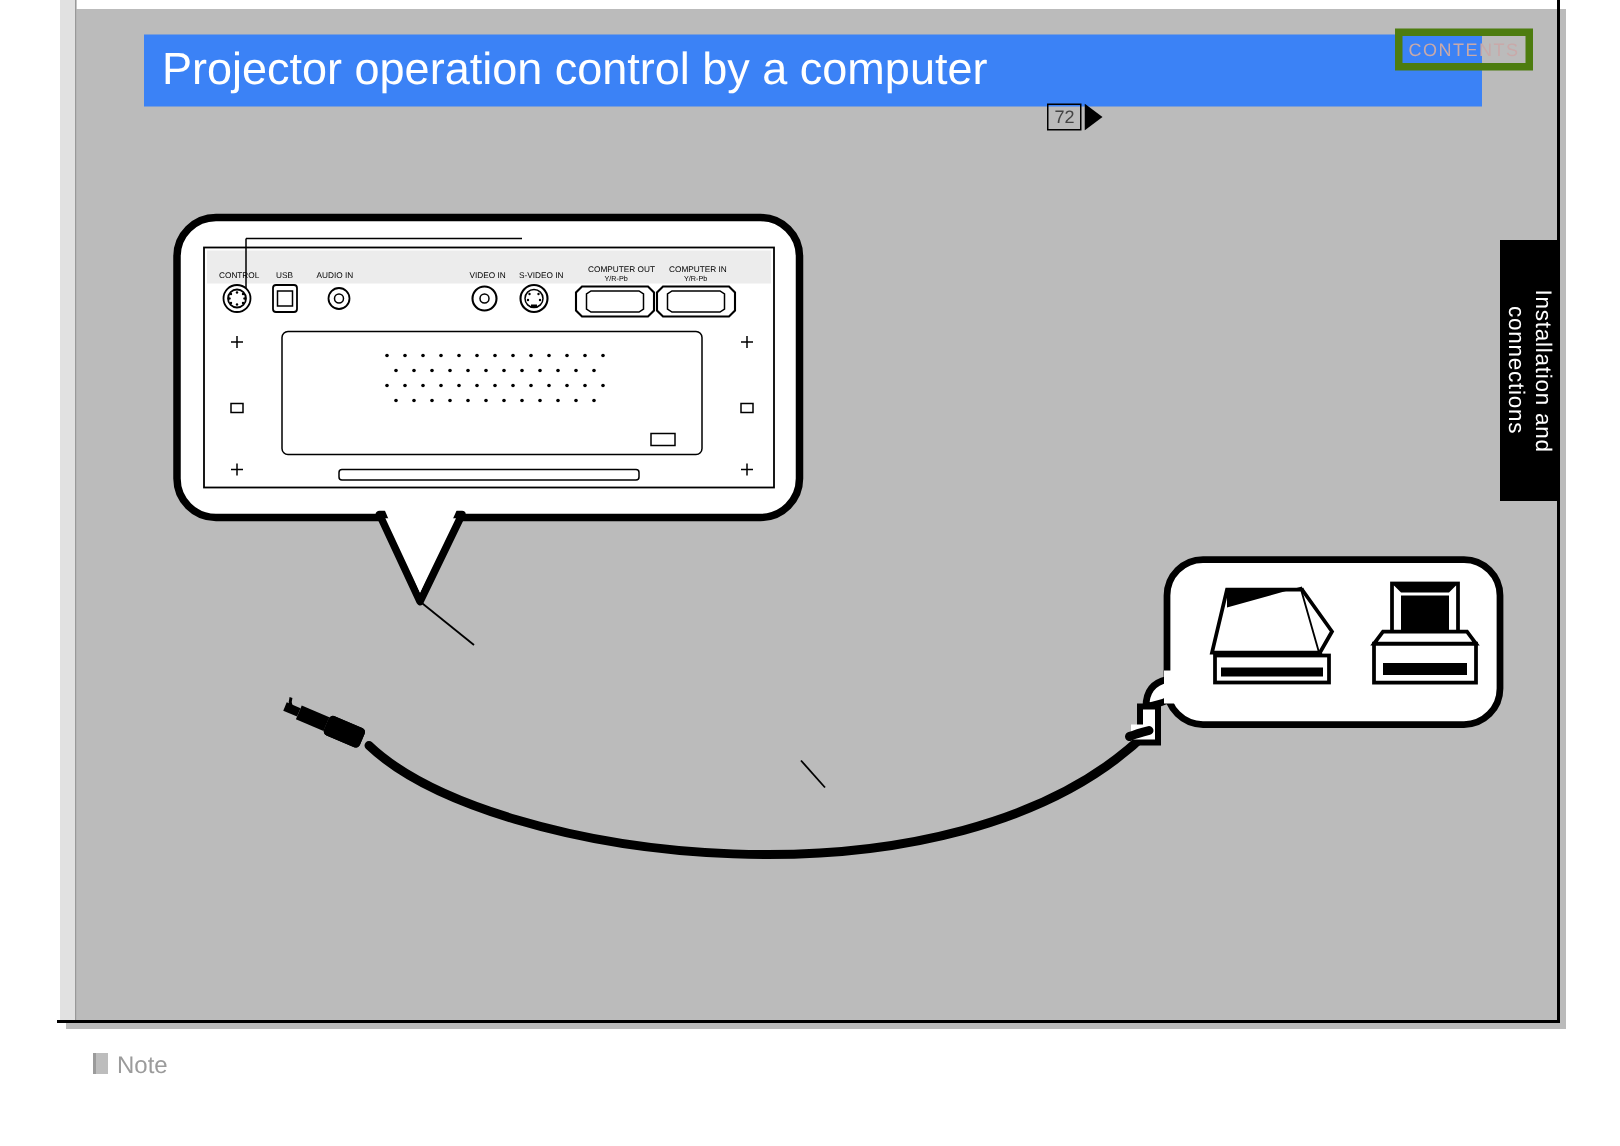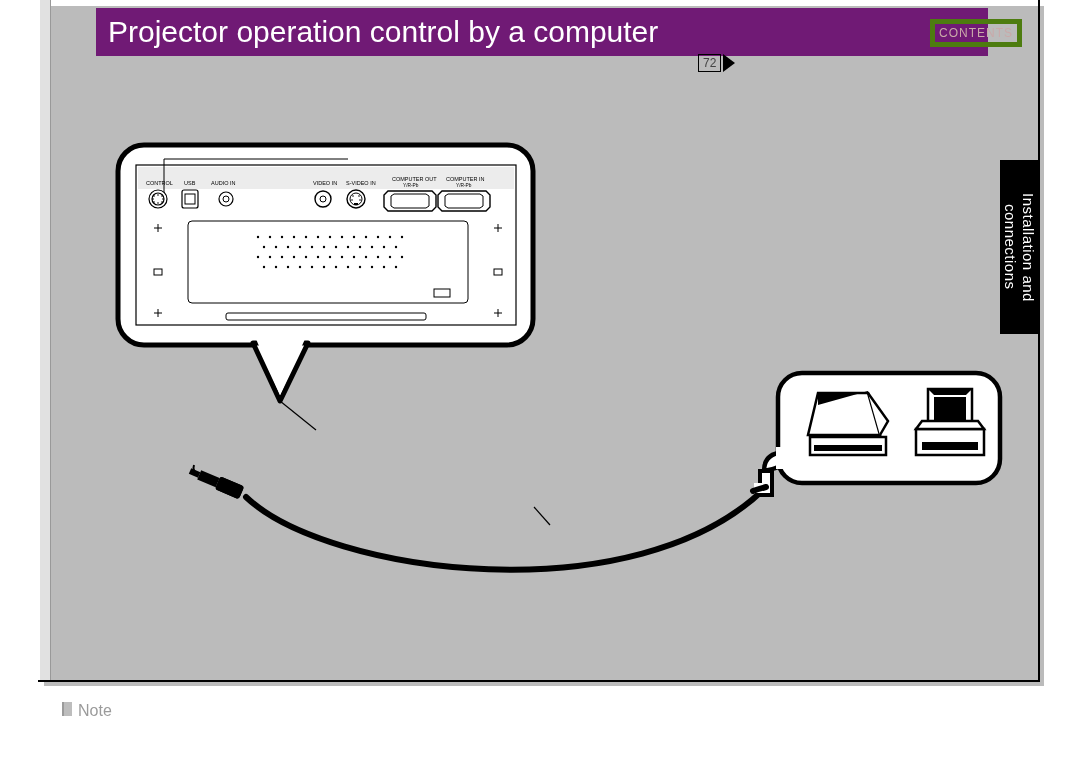--- a/index.html
+++ b/index.html
@@ -34,45 +34,45 @@
     position: absolute;
     top: 0;
     left: 40px;
     width: 10px;
     height: 680px;
     background: #e1e1e1;
     border-right: 1px solid #999;
   }
   .title-bar {
     position: absolute;
-    top: 8px;
+    top: 23px;
     left: 58px;
     width: 880px;
     height: 48px;
-    background: #701a75;
+    background: #3b82f6;
     color: #fff;
     font-size: 30px;
     font-weight: normal;
     padding-left: 12px;
     line-height: 48px;
     font-family: Arial, sans-serif;
   }
   .contents-btn {
     position: absolute;
     top: 19px;
     right: 16px;
     color: #c9a9a9;
     font-size: 12px;
     letter-spacing: 1px;
     border: 5px solid #4d7c0f;
     padding: 2px 4px;
   }
   .page-number {
     position: absolute;
-    top: 54px;
+    top: 69px;
     left: 660px;
     display: flex;
     align-items: center;
     gap: 2px;
   }
   .page-number .num {
     border: 1px solid #000;
     font-size: 12px;
     padding: 1px 4px;
     color: #444;

